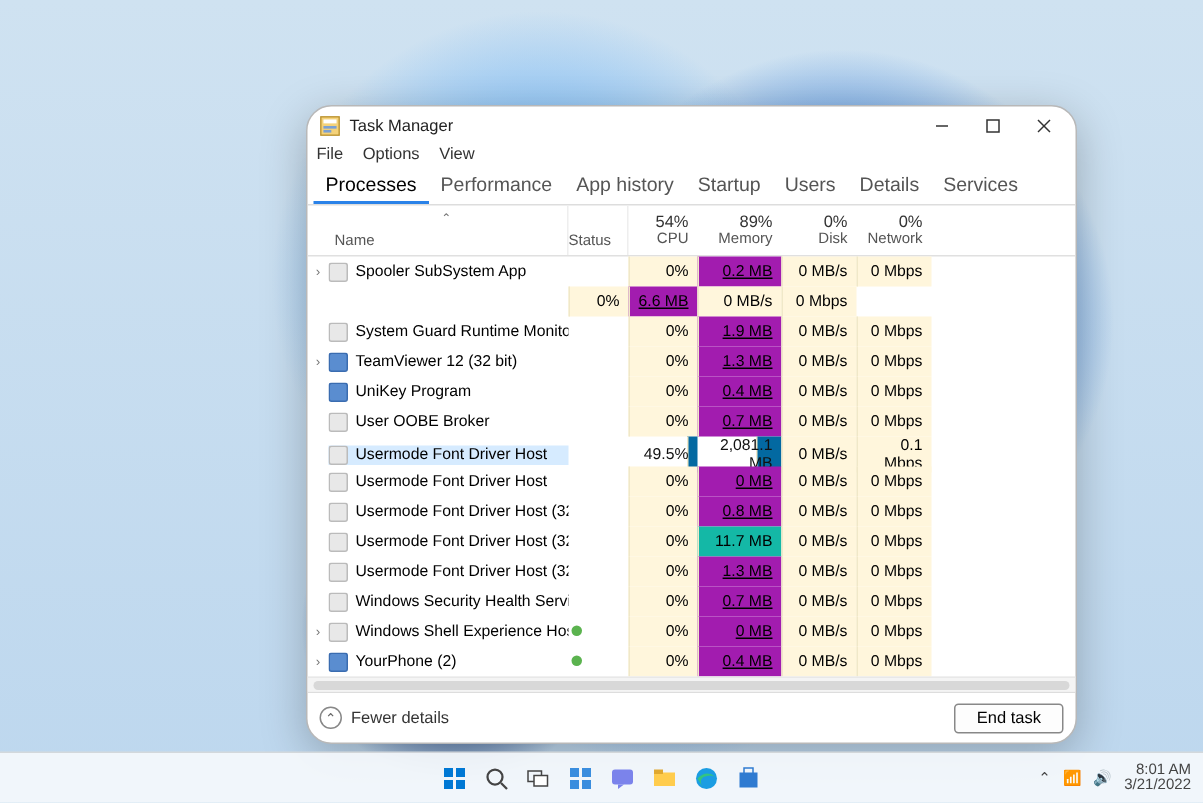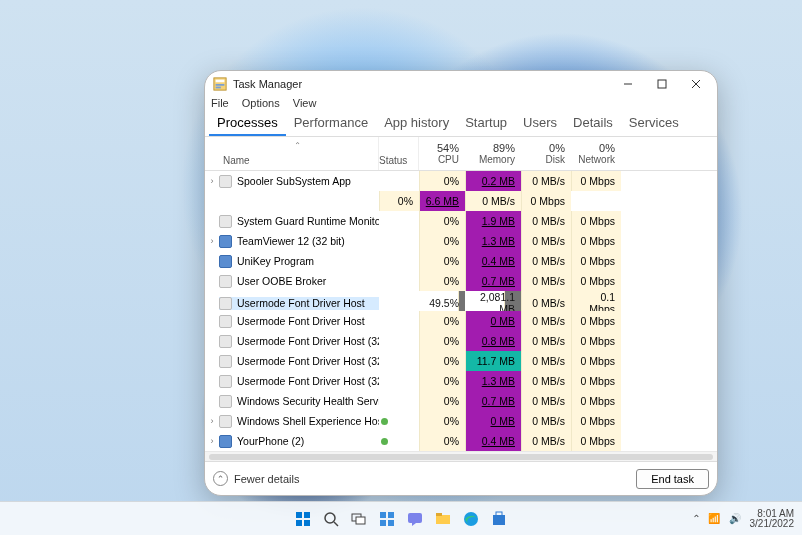--- a/index.html
+++ b/index.html
@@ -63,21 +63,21 @@
   .expander { width:14px; text-align:center; color:#777; font-size:9px; }
   .pname { display:flex; align-items:center; gap:5px; overflow:hidden; white-space:nowrap; text-overflow:ellipsis; padding-right:4px;}
   .picon { width:13px; height:13px; flex:0 0 13px; background:#5a8dd0; border:1px solid #3a6cb0; border-radius:2px; }
   .picon.sys { background:#e8e8e8; border-color:#bbb; }
   .status { }
   .num { text-align:right; padding-right:6px; background:#fff6dc; height:100%; display:flex; align-items:center; justify-content:flex-end; border-left:1px solid #f0e8c8;}
   .num.cpu { }
   .num.mem { }
   .num.heat1 { background:#a21caf;text-decoration:underline; }
   .num.heat2 { background:#14b8a6; }
-  .num.hot  { background:#737373; color:#111;margin-left:39px; }
+  .num.hot  { background:#0369a1; color:#111;margin-left:39px; }
   .datarow.selected .pname, .datarow.selected .expander, .datarow.selected .status { background:#d6ebff; }
   
   .footer {
     display:flex; align-items:center; justify-content:space-between;
     border-top:1px solid #ddd; padding:6px 8px; height:34px;
   }
   .fewer { display:flex; align-items:center; gap:6px; color:#333; font-size:11px; }
   .fewer .circ { width:15px; height:15px; border:1px solid #888; border-radius:50%; display:flex; align-items:center; justify-content:center; font-size:9px; color:#666;}
   .endtask { padding:3px 14px; border:1px solid #888; border-radius:3px; background:#fdfdfd; font-size:11px;}
   .scrollhint { height:10px; background:#f4f4f4; border-top:1px solid #e8e8e8; position:relative;}

